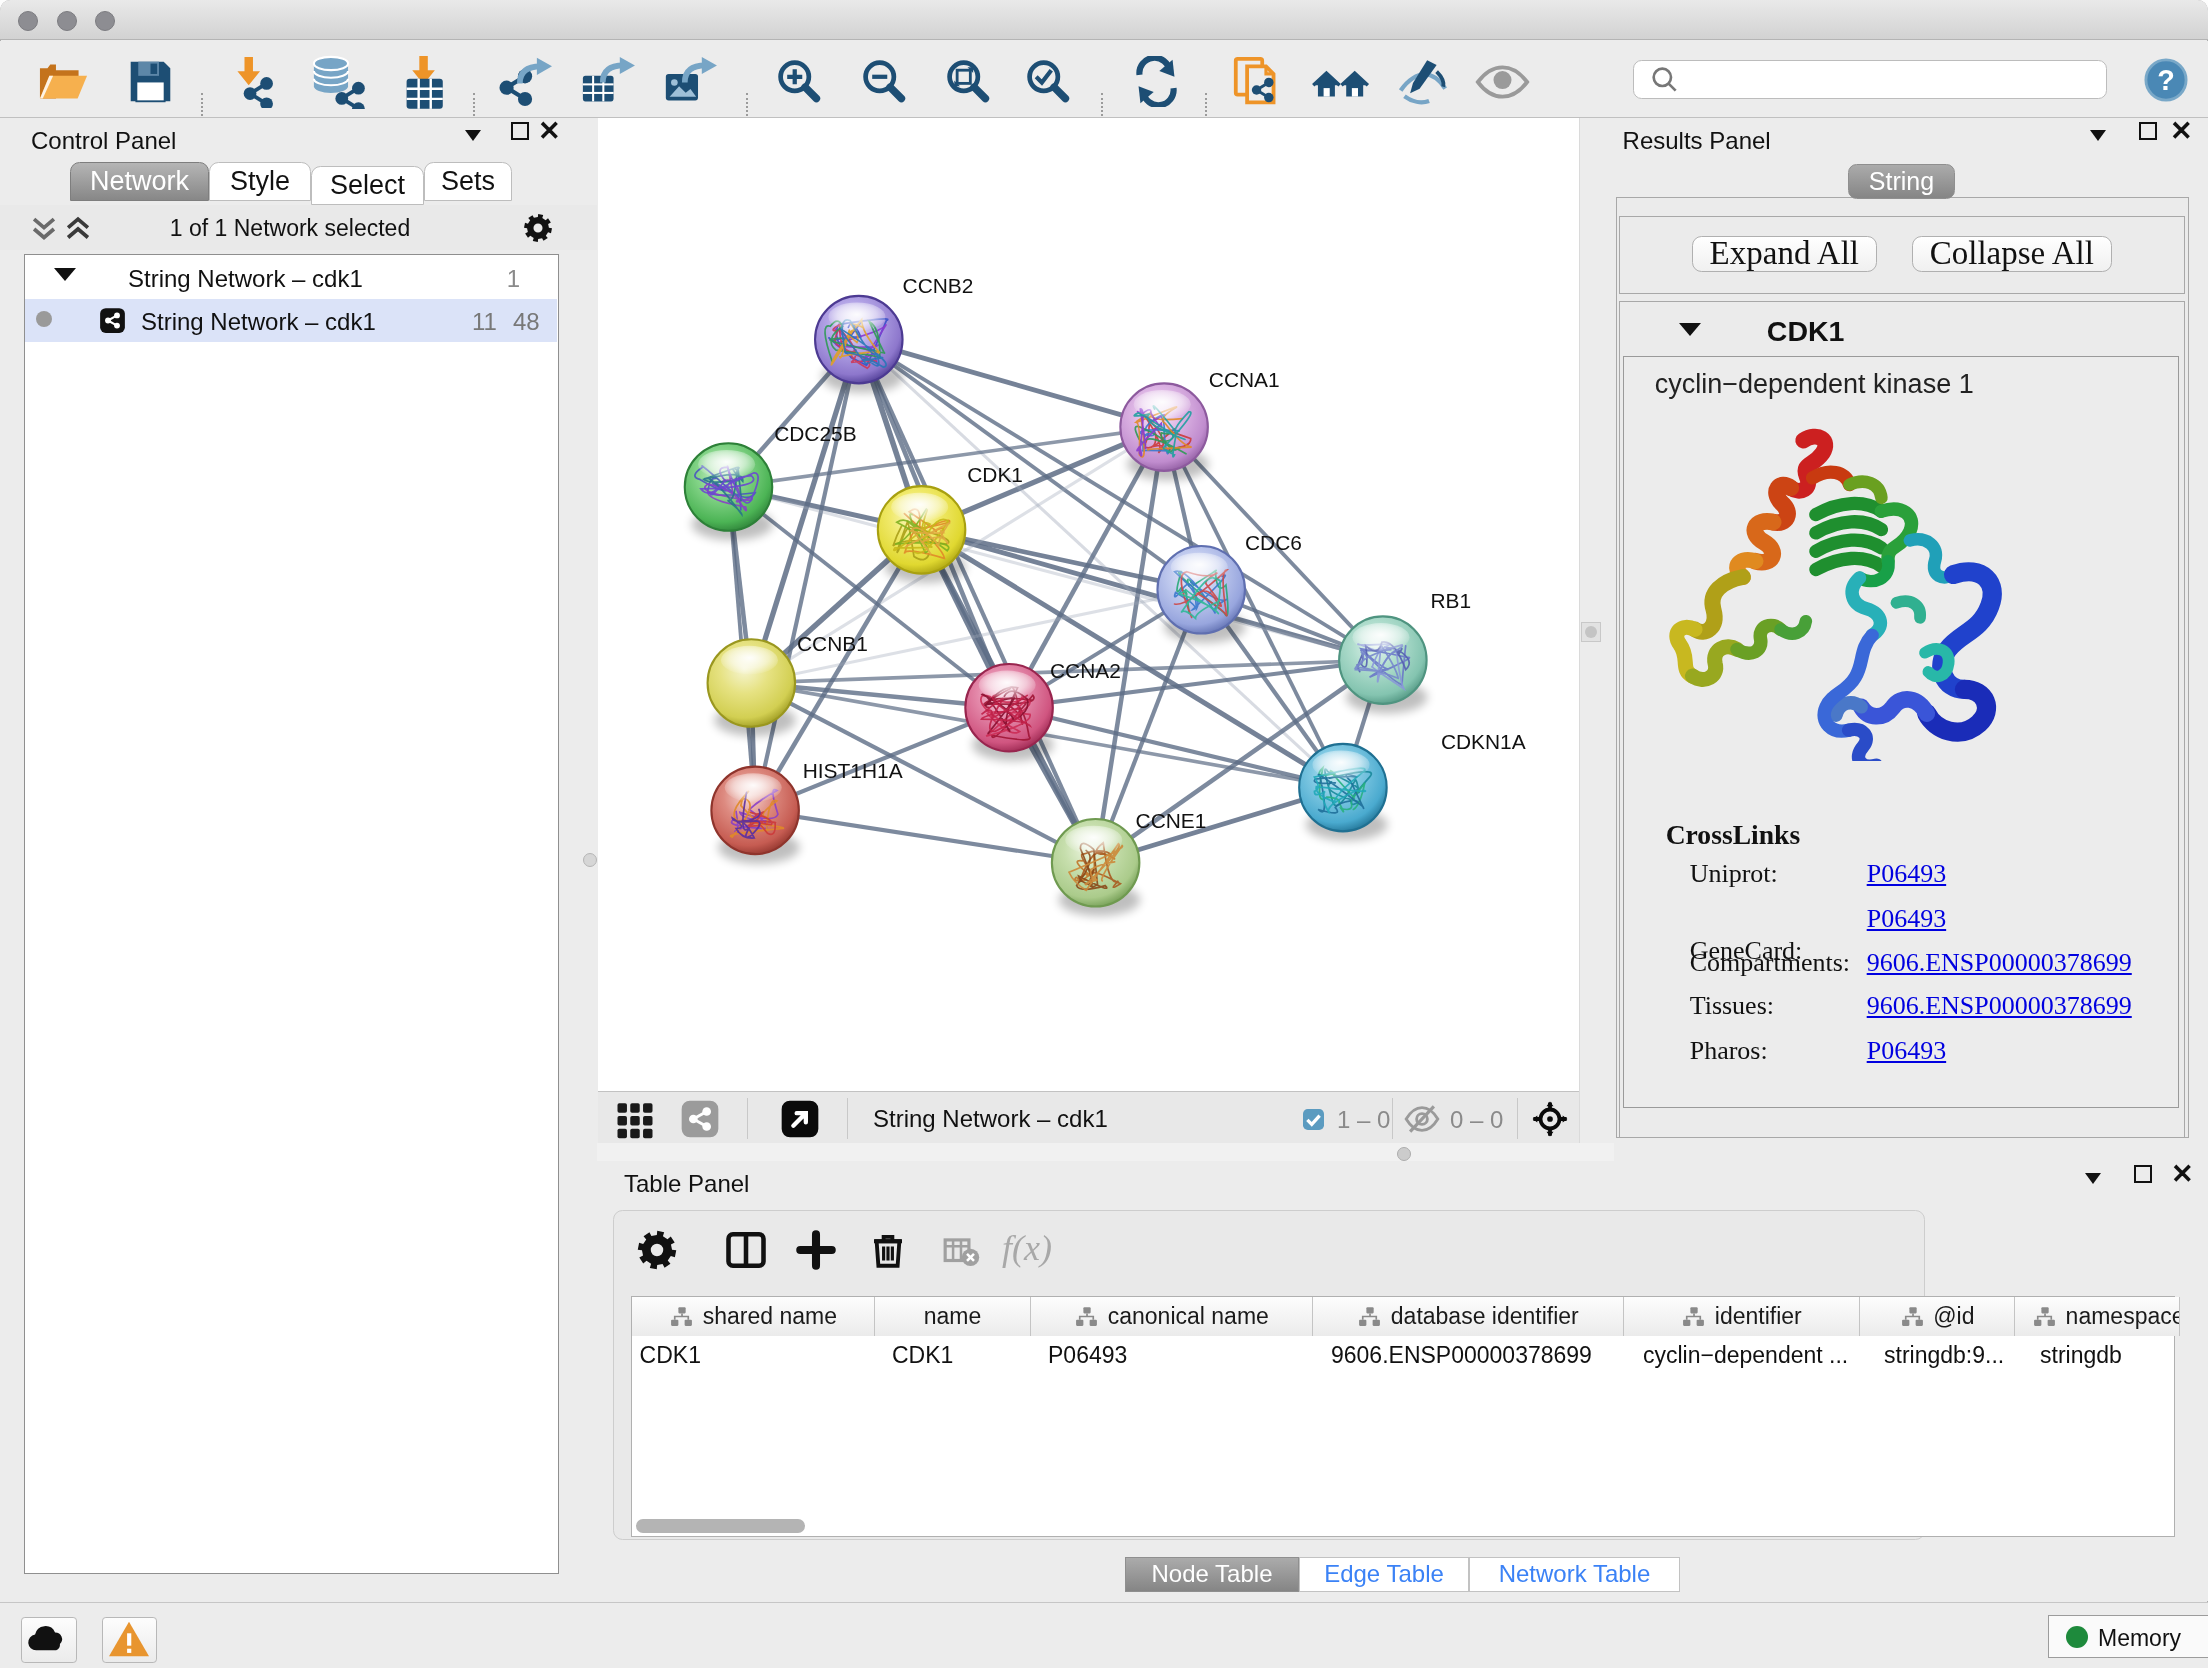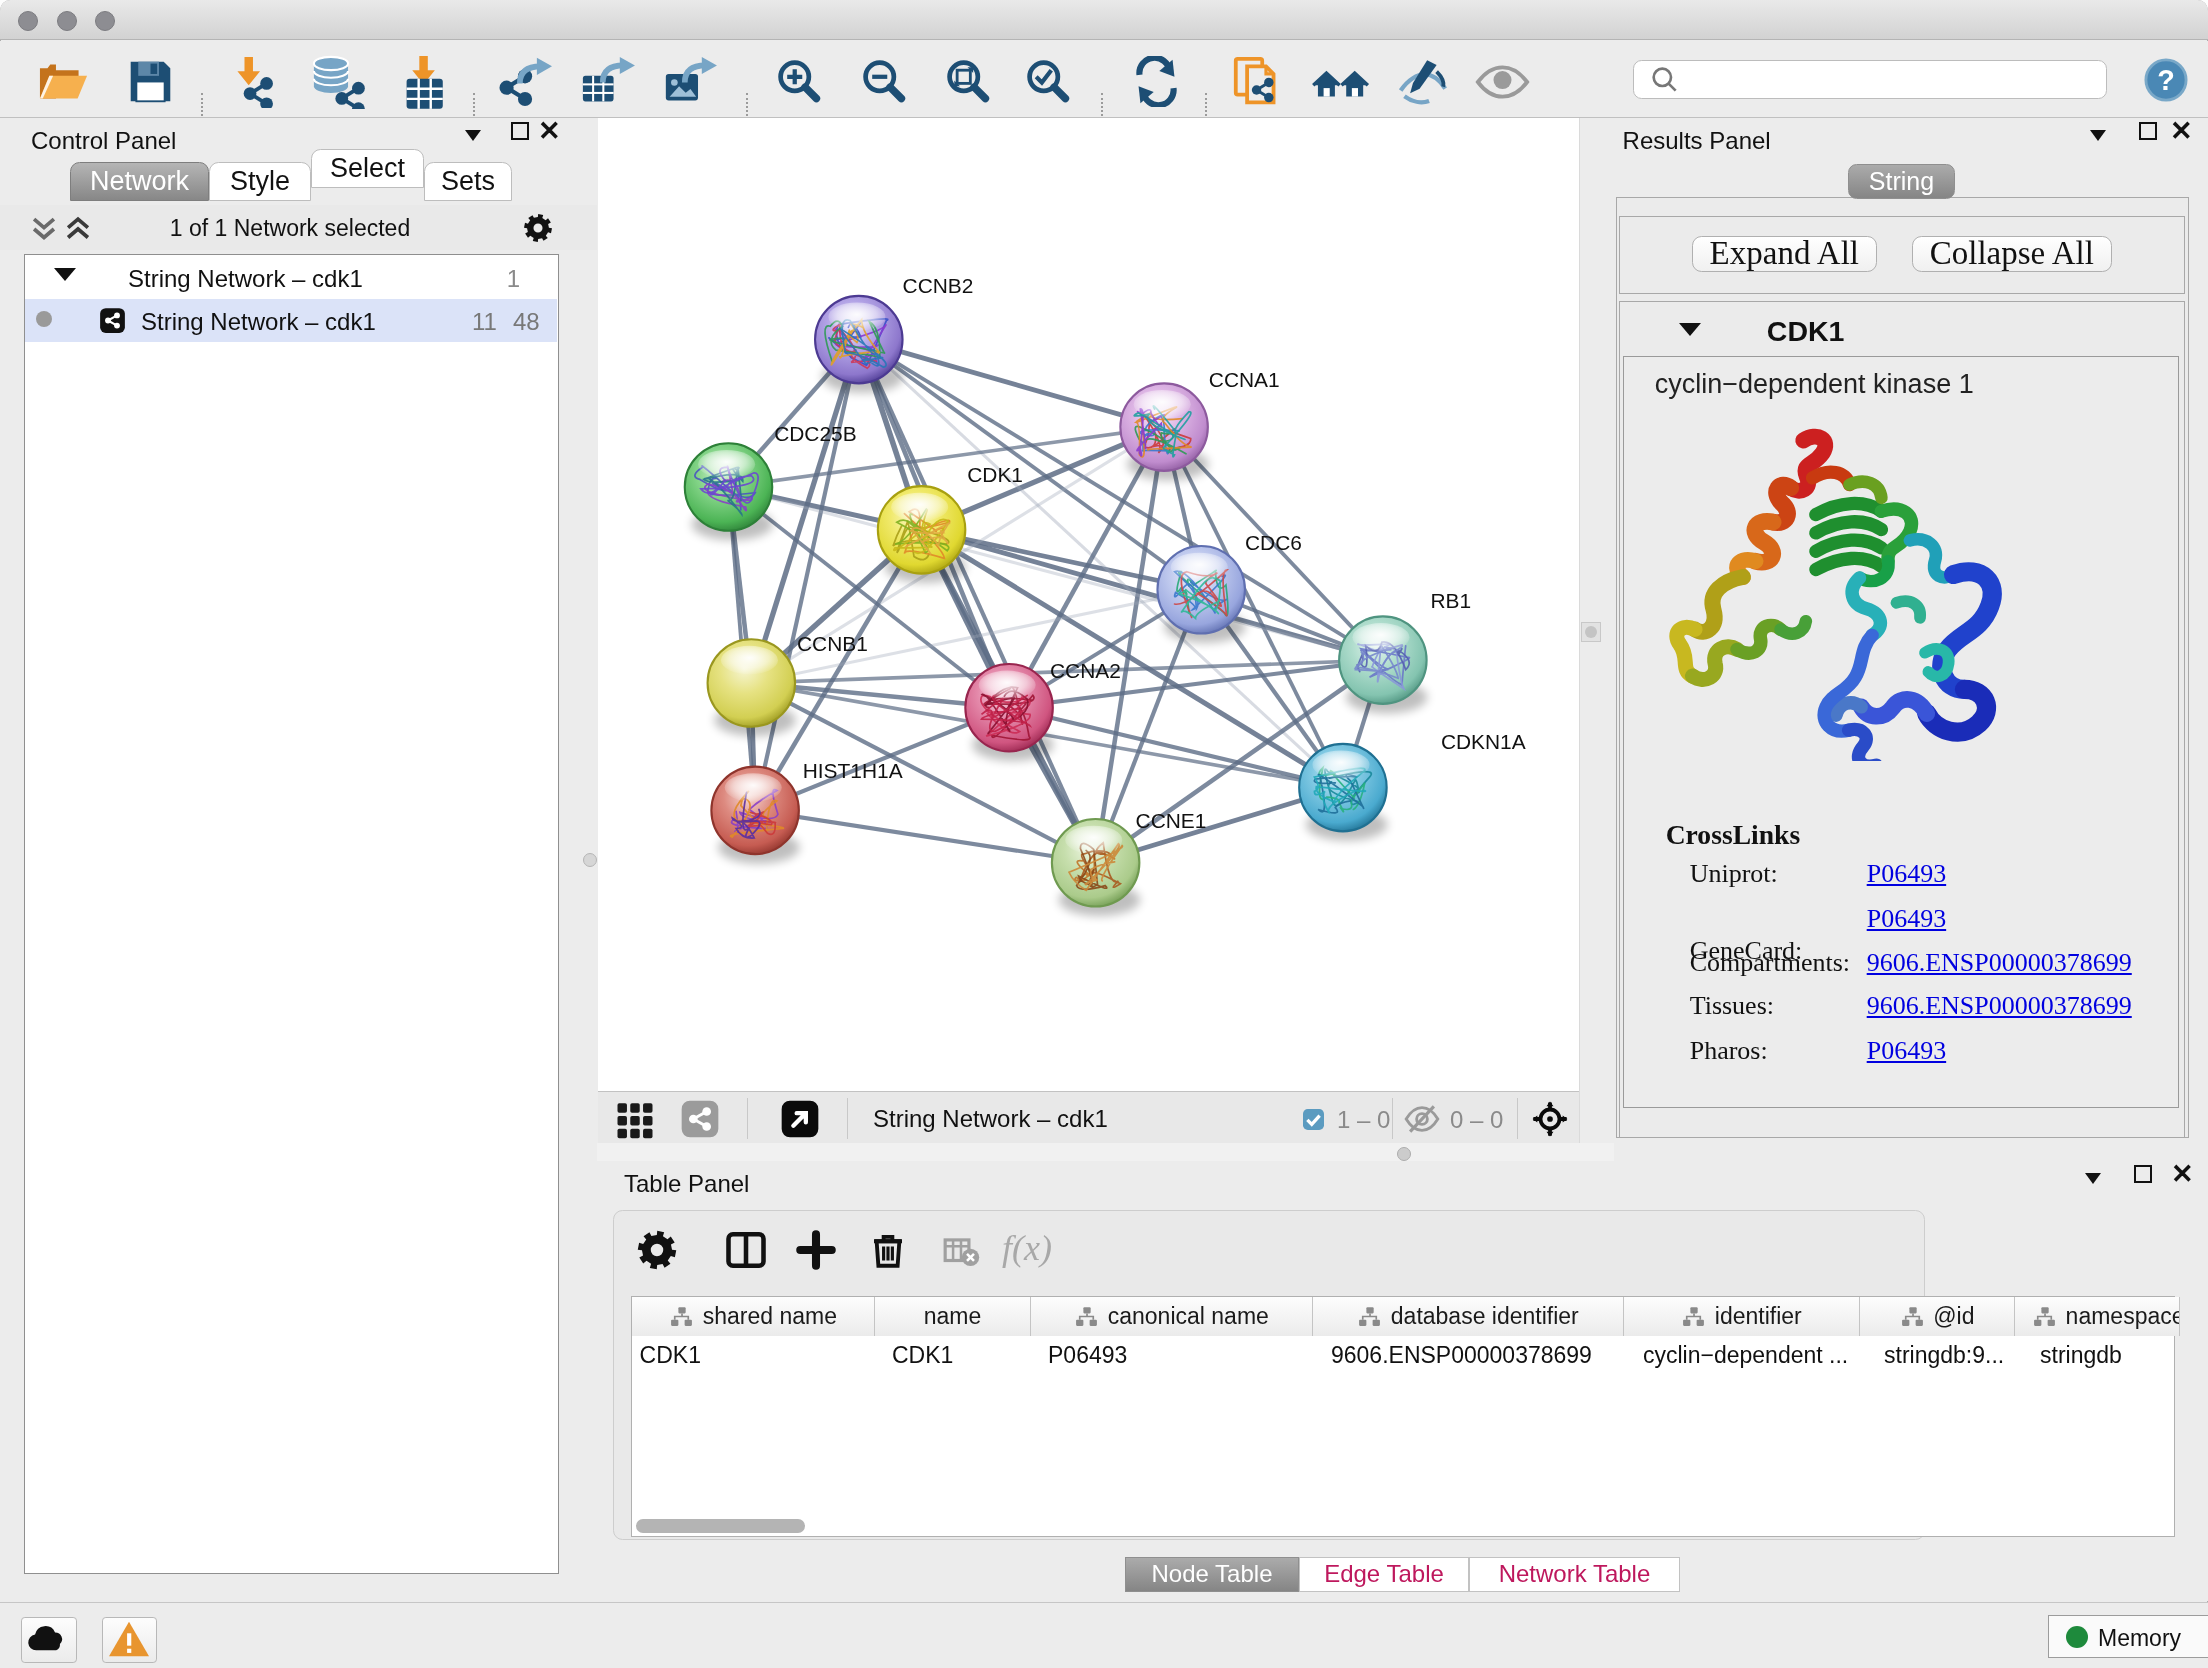--- a/index.html
+++ b/index.html
@@ -66,21 +66,21 @@
   #tbox { position:absolute; left:16px; top:49px; width:1312px; height:330px;
     background:#e9e9e9; border:1.9px solid #cdcdcd; border-radius:9.5px; }
   #ttable { position:absolute; left:17px; top:85px; width:1544px; height:241px;
     background:#fff; border:1.9px solid #b0b0b0; }
   .thead { position:absolute; top:0; height:39px; border-right:1.9px solid #c4c4c4;
     background:linear-gradient(#fdfdfd,#ebebeb); display:flex; align-items:center; justify-content:center;
     overflow:hidden; }
   .thead span { font-size:23px; color:#1a1a1a; white-space:nowrap; }
   .tdata { position:absolute; top:39px; height:40px; font-size:23px; color:#111; white-space:nowrap; }
   .ttab { position:absolute; top:396px; height:35px; background:#fff; border:1.9px solid #c2c2c2;
-    text-align:center; font-size:24px; color:#be185d; line-height:32px; }
+    text-align:center; font-size:24px; color:#3b82f6; line-height:32px; }
 
   
   #statusbar { position:absolute; left:0; top:1602px; width:2208px; height:67px;
     background:#ececec; border-top:1.9px solid #c6c6c6; }
   .sbtn { position:absolute; top:14.3px; height:46px; background:linear-gradient(#fdfdfd,#ebebeb);
     border:1.9px solid #b8b8b8; border-radius:3.8px; }
 </style>
 </head>
 <body>
 <div id="win">
@@ -237,21 +237,21 @@
 <div style="position:absolute;left:0;top:117px;width:2208px;height:1px;background:#c0c0c0"></div>
 
 <div id="cpanel">
   <div style="position:absolute;left:31px;top:8.6px;font-size:24px;color:#111">Control Panel</div>
   <div class="phead-tri" style="left:465px;top:12.4px"></div>
   <div class="phead-sq" style="left:511px;top:3.8px"></div>
   <div class="phead-x" style="left:538px;top:2.9px">✕</div>
 
   <div class="tab tabsel" style="left:70px;top:44px;width:139px">Network</div>
   <div class="tab" style="left:209px;top:44px;width:102px">Style</div>
-  <div class="tab" style="left:311px;top:31px;width:113px">Select</div>
+  <div class="tab" style="left:311px;top:48px;width:113px">Select</div>
   <div class="tab" style="left:424px;top:44px;width:88px">Sets</div>
 
   <div id="netbar">
     <svg width="34" height="34" viewBox="0 0 24 24" style="position:absolute;left:27px;top:6.7px">
       <path d="M5 5 L12 11 L19 5" fill="none" stroke="#6a6a6a" stroke-width="2.6"></path>
       <path d="M5 12 L12 18 L19 12" fill="none" stroke="#6a6a6a" stroke-width="2.6"></path>
     </svg>
     <svg width="34" height="34" viewBox="0 0 24 24" style="position:absolute;left:61px;top:6.7px">
       <path d="M5 11 L12 5 L19 11" fill="none" stroke="#3a3a3a" stroke-width="2.6"></path>
       <path d="M5 18 L12 12 L19 18" fill="none" stroke="#3a3a3a" stroke-width="2.6"></path>

